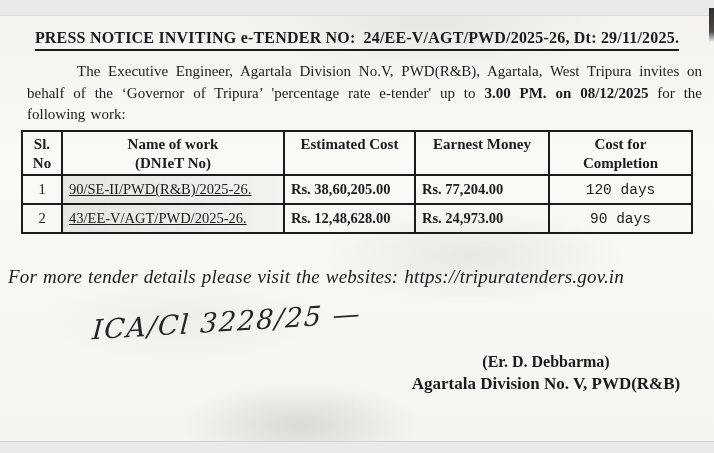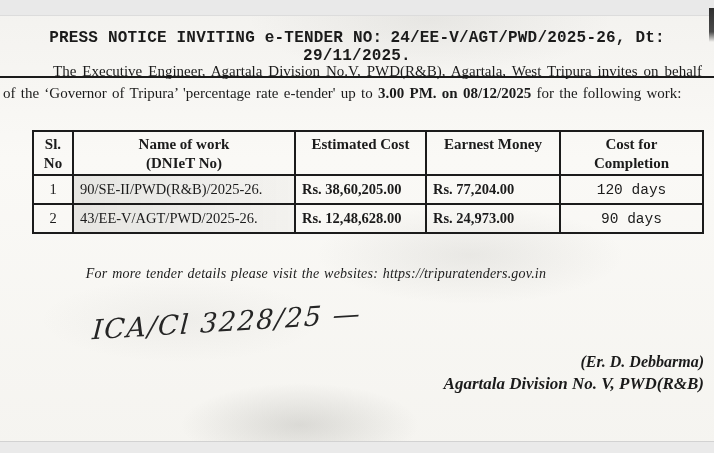--- a/index.html
+++ b/index.html
@@ -30,67 +30,66 @@
     background: linear-gradient(180deg, #2f2f2f 0%, #4a4a4a 70%, rgba(90,90,90,0) 100%);
   }
   .title {
     position: absolute; top: 29px; left: 0; width: 714px;
     margin: 0; text-align: center;
     font-size: 16px; font-weight: bold; letter-spacing: 0.2px;
   }
   .title-inner {
     display: inline-block;
     border-bottom: 2.5px solid #1b1b1b;
-    padding-bottom: 11px;
-    font-family: Liberation Mono, monospace;
+    padding-bottom: 2px;
   }
   .title-number { margin-left: 8px; }
   .intro {
-    position: absolute; top: 61px; left: 3px; right: 12px;
+    position: absolute; top: 61px; left: 27px; right: 12px;
     margin: 0; text-align: justify; text-indent: 50px;
     font-size: 15px; line-height: 21.5px; word-spacing: 1.5px;
   }
   .tender-table {
     position: absolute; top: 130px; left: 21px; width: 542px;
-    border-collapse: collapse; table-layout: fixed; margin-left: 11px;
+    border-collapse: collapse; table-layout: fixed;
   }
   .tender-table th, .tender-table td {
     border: 2px solid #1b1b1b; padding: 0 6px; overflow: hidden;
   }
   .tender-table th {
     font-size: 15px; font-weight: bold; text-align: center;
     vertical-align: top; padding-top: 3px; height: 39px; line-height: 19px;
   }
   .tender-table td {
     font-size: 14.5px; height: 27px; vertical-align: middle;
   }
   .col-sl { width: 40px; }
   .col-name { width: 222px; }
   .col-est { width: 131px; }
   .col-earnest { width: 134px; }
   .col-time { width: 143px; }
   .cell-sl { text-align: center; }
-  .cell-name { text-align: left; padding-left: 14px; background: linear-gradient(90deg, rgba(60,60,55,0.10), rgba(60,60,55,0.03)); }
+  .cell-name { text-align: left; padding-left: 14px; background: linear-gradient(90deg, rgba(60,60,55,0.10), rgba(60,60,55,0.03)); text-decoration: underline; }
   .cell-money { text-align: left; padding-left: 7px; font-weight: bold; }
   .cell-time { text-align: center; font-family: Liberation Mono, monospace; }
   .website-note {
     position: absolute; top: 266px; left: 0; width: 632px;
     margin: 0; text-align: center;
-    font-style: italic; font-size: 14px; letter-spacing: 0.2px; word-spacing: 1px;
+    font-style: italic; font-size: 19px; letter-spacing: 0.2px; word-spacing: 1px;
   }
   .handwritten-ref {
     position: absolute; top: 306px; left: 92px;
     font-family: "DejaVu Serif", serif; font-style: italic;
     font-size: 27px; letter-spacing: 1.5px; color: #252525;
     transform: rotate(-3.5deg) skewX(-7deg);
     white-space: nowrap;
   }
   .signature {
     position: absolute; top: 351px; left: 388px; width: 316px;
-    text-align: right; font-style: italic; line-height: 21.5px;
+    text-align: center; line-height: 21.5px;
   }
   .sig-name { font-weight: bold; font-size: 16px; }
   .sig-designation { font-size: 14.5px; }
   .sig-office { font-weight: bold; font-size: 17px; }
   .sig-place { font-weight: bold; font-size: 15.5px; }
 </style>
 </head>
 <body>
 
 <div class="scan-page">

